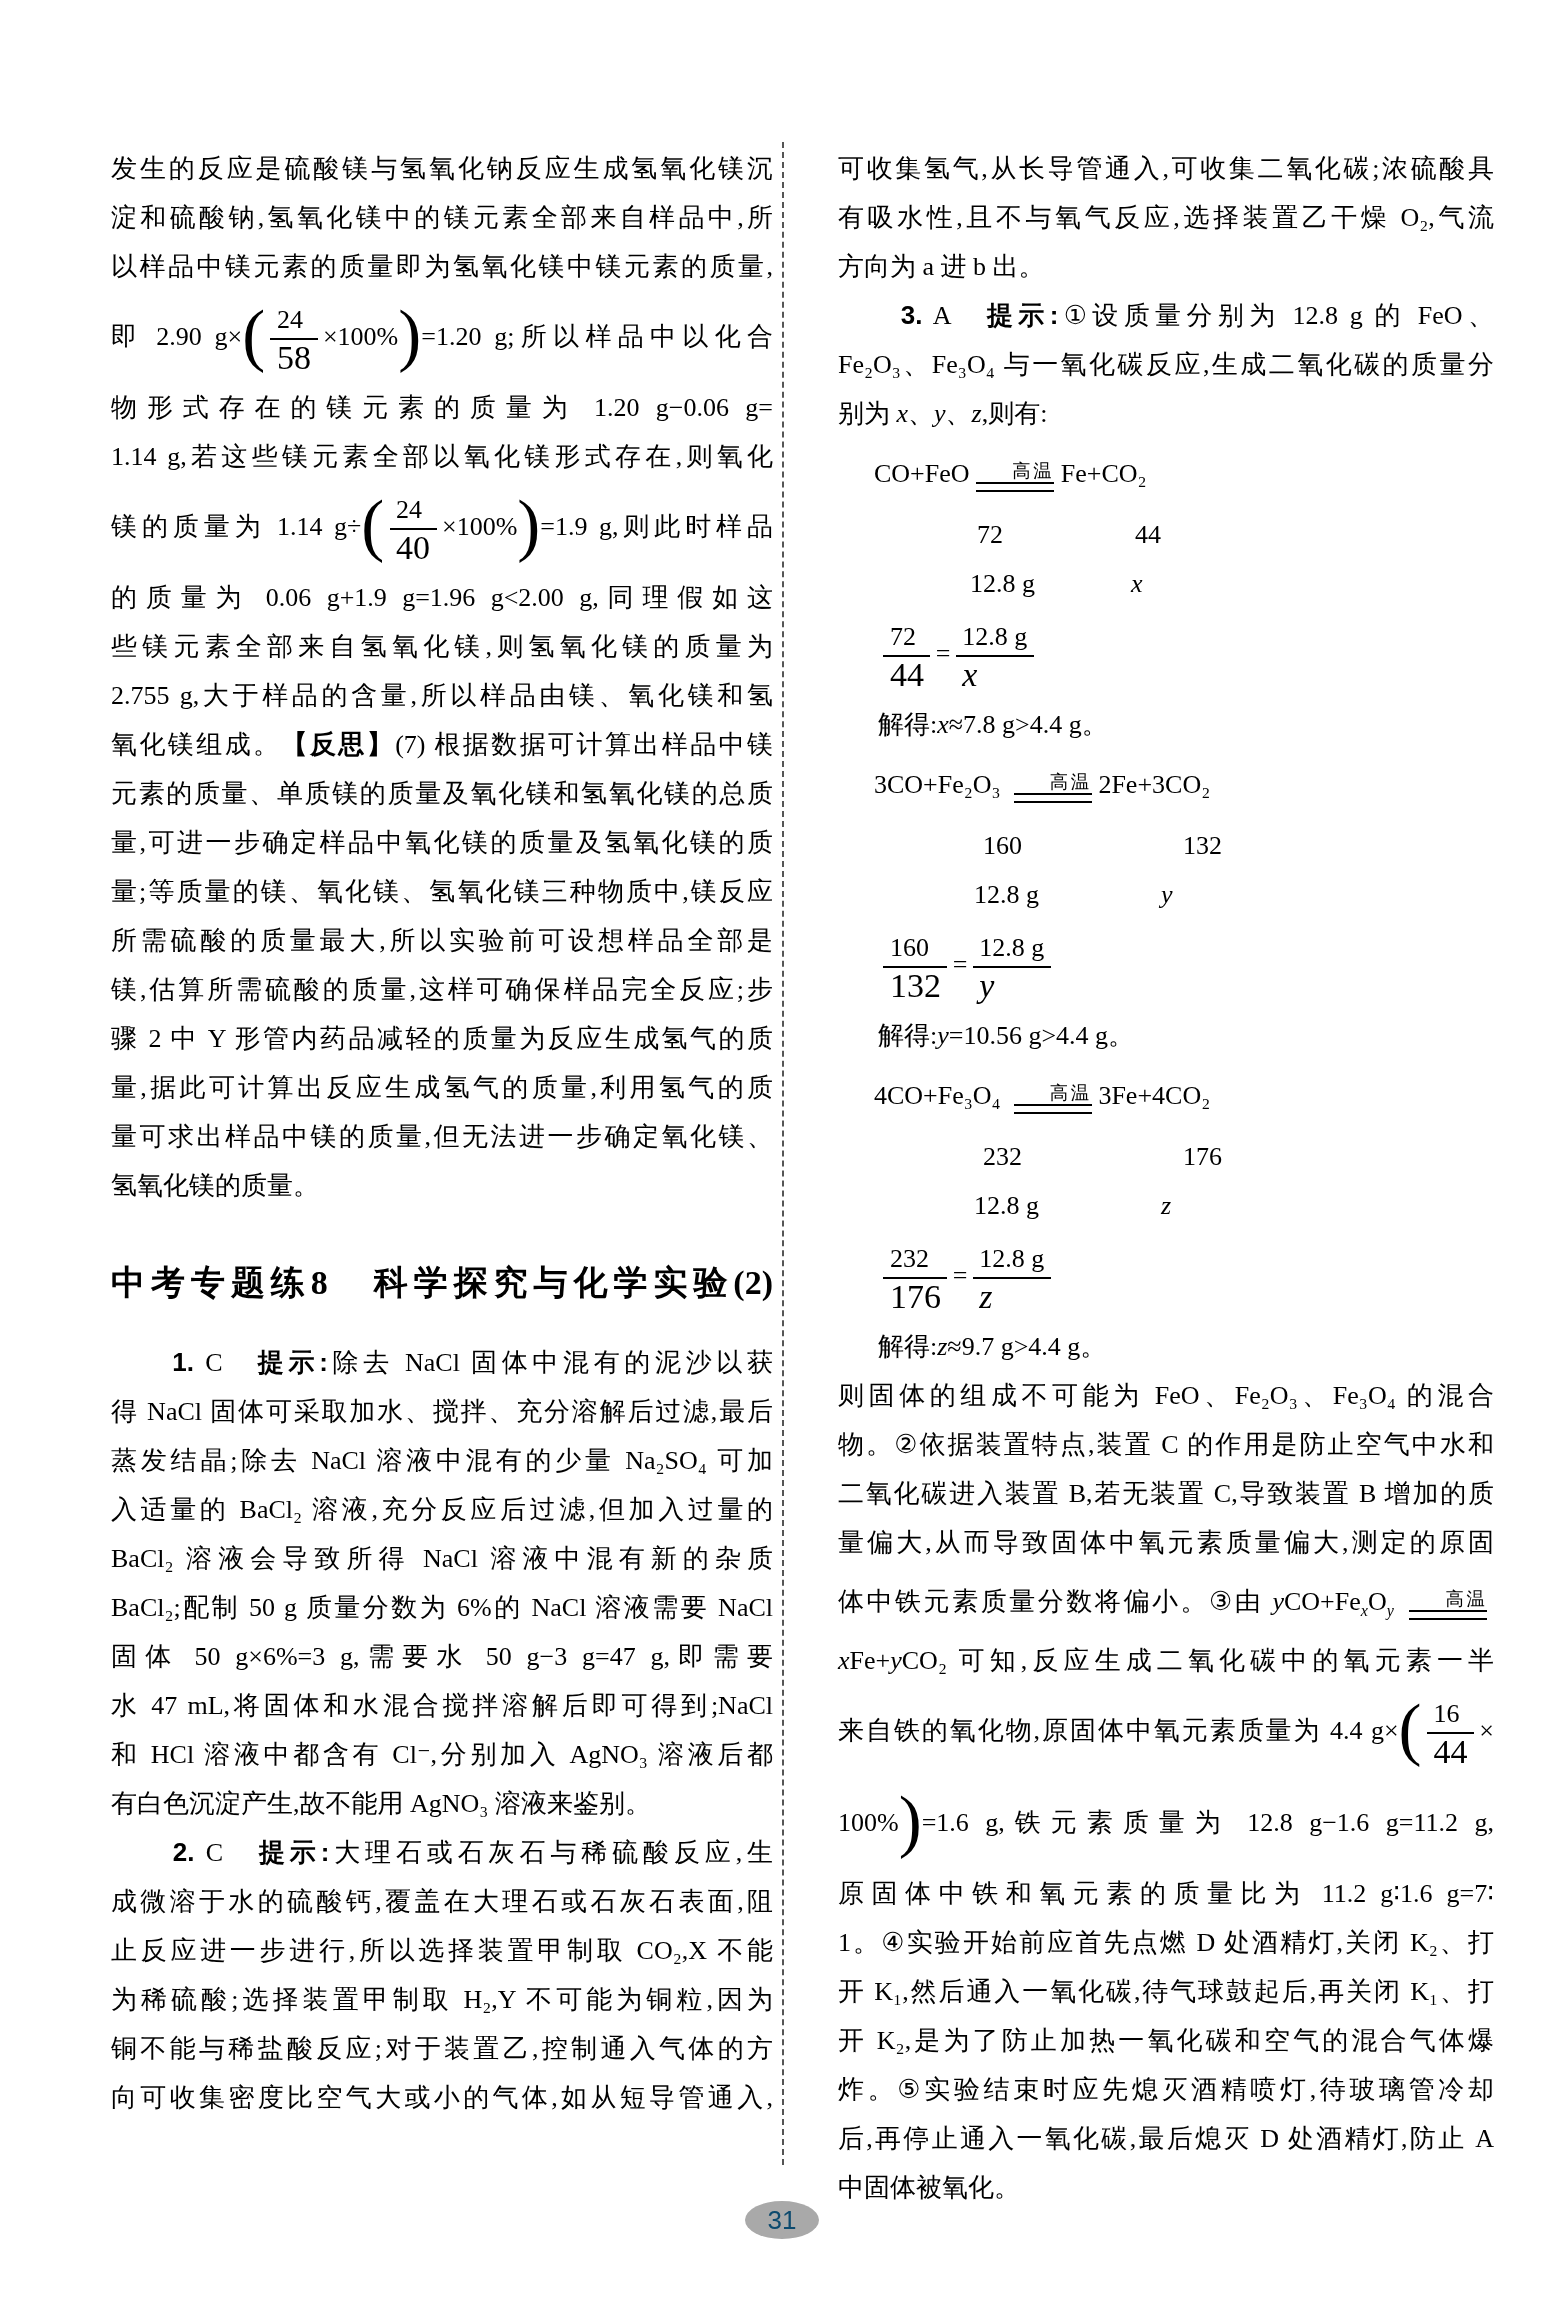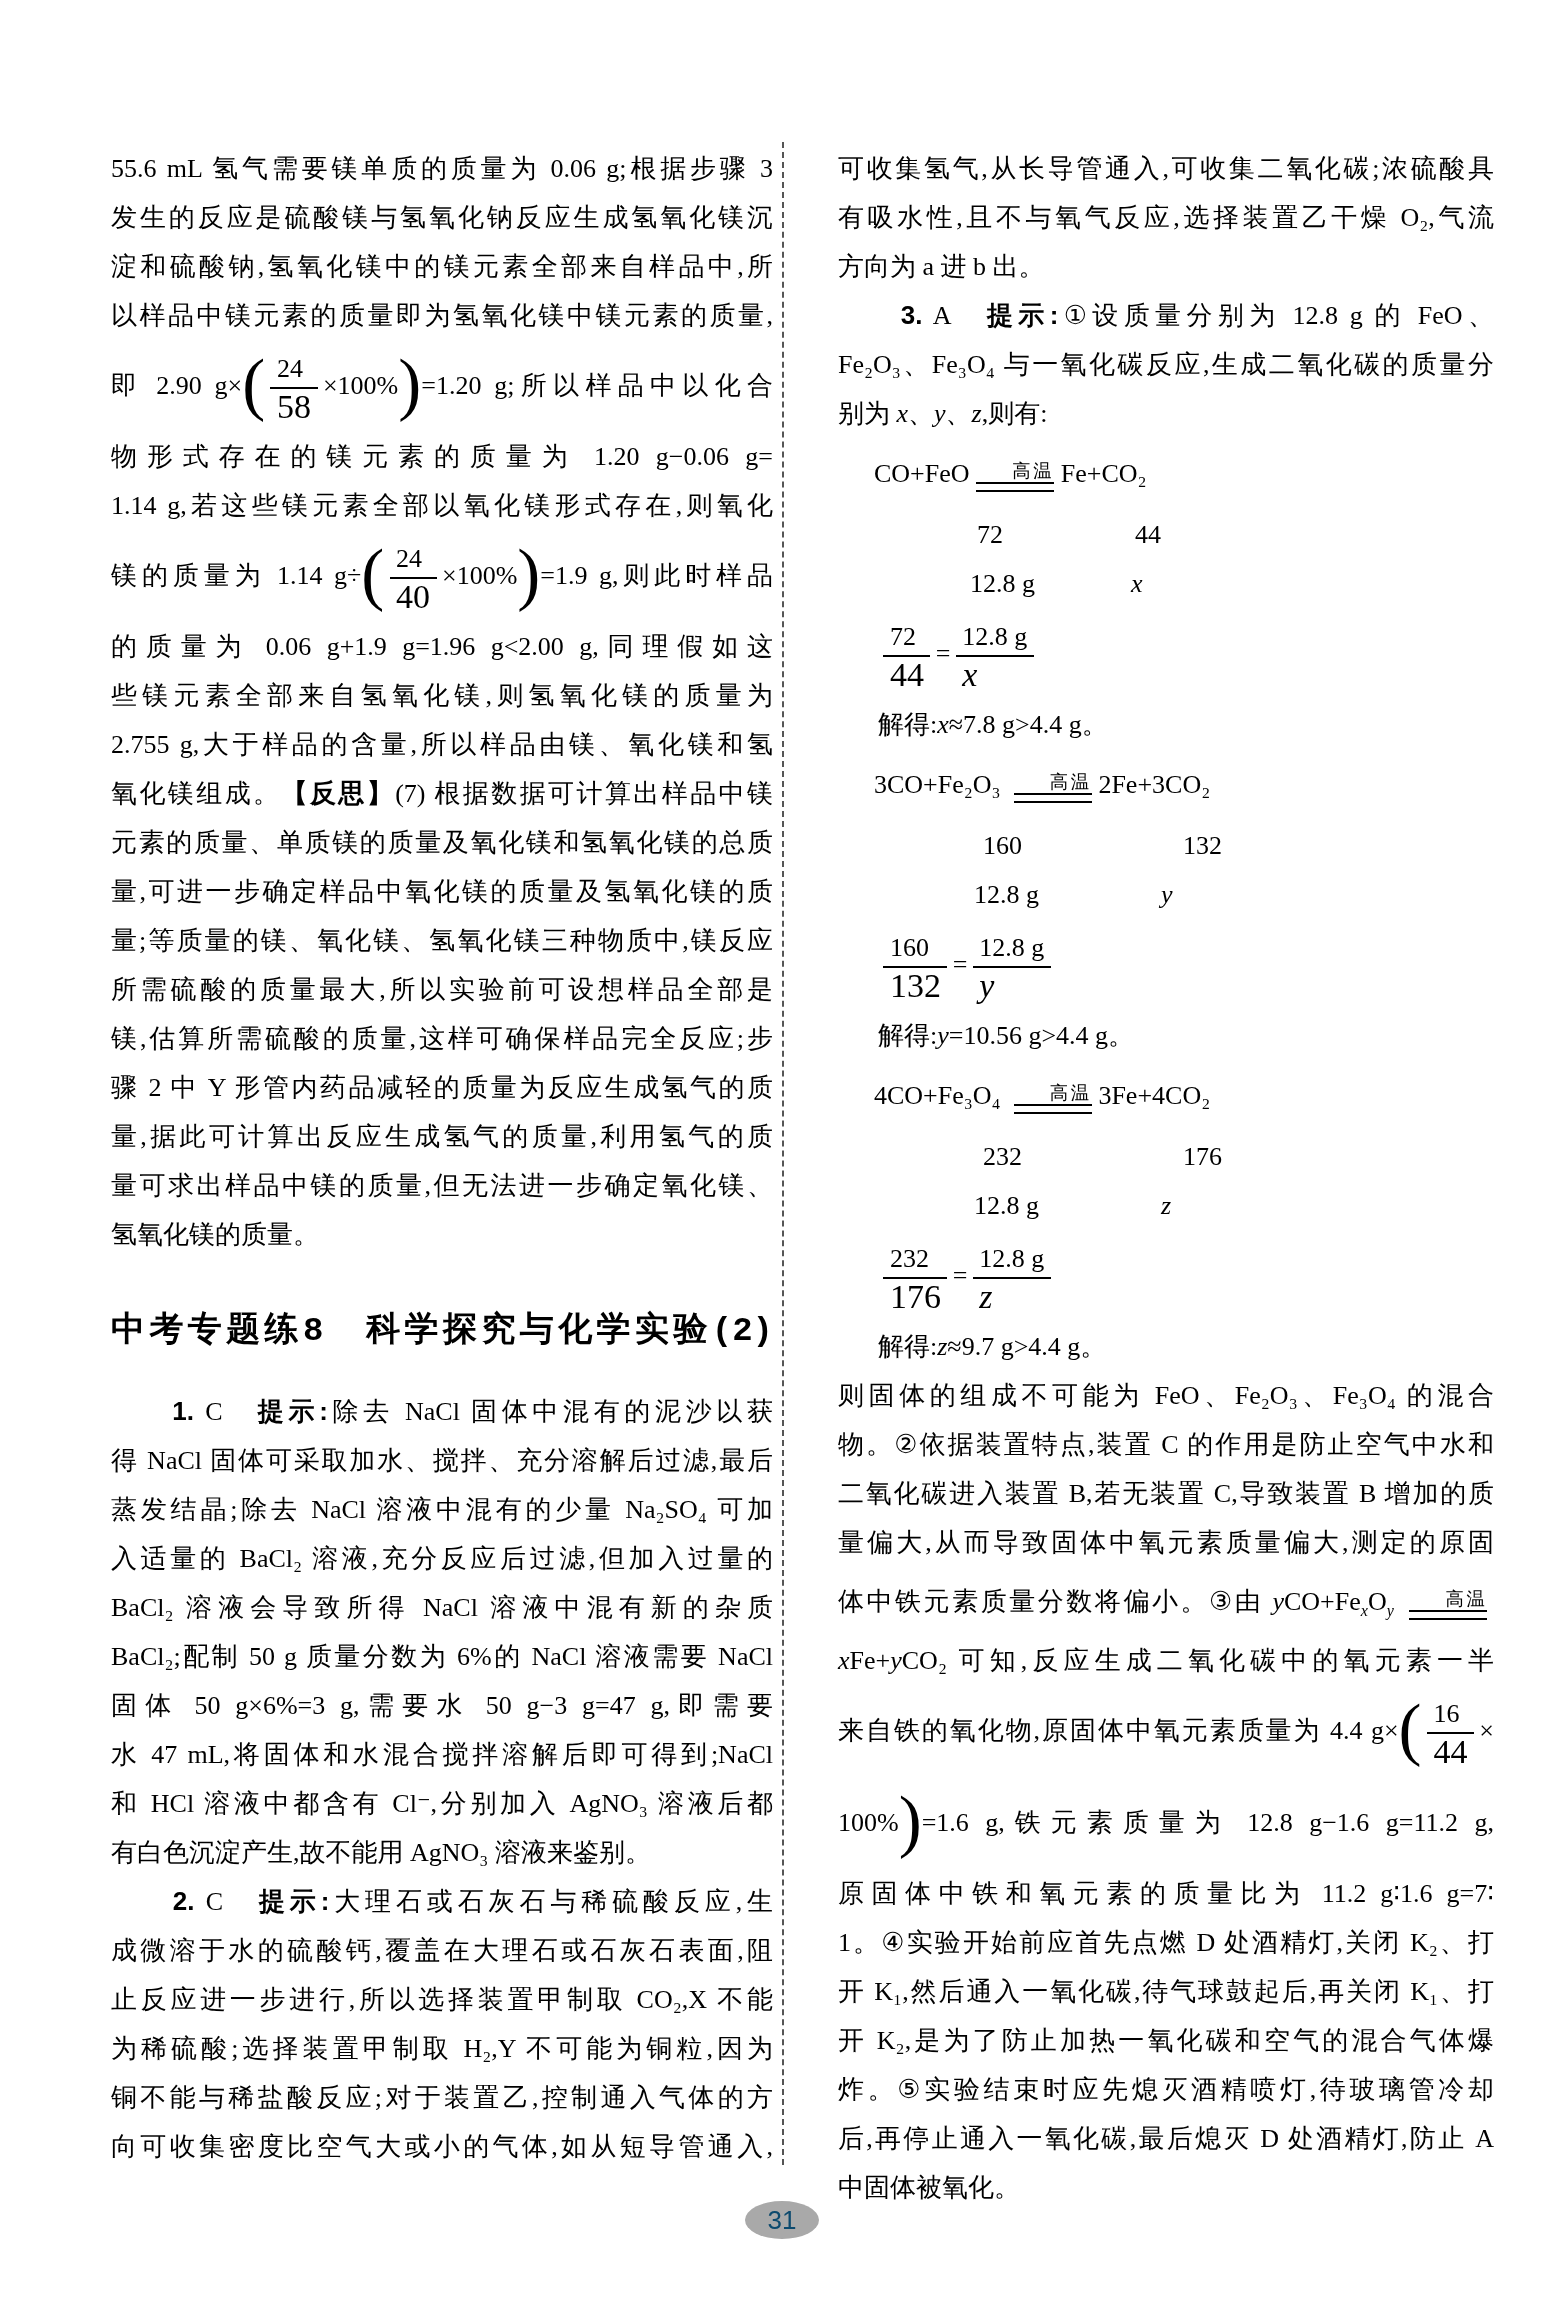--- a/index.html
+++ b/index.html
@@ -20,34 +20,33 @@
   sub.vsub{font-size:16px;font-style:italic;}
   .frac{display:inline-block;vertical-align:middle;text-align:right;margin:0 5.3px;}
   .frac .fn{display:block;border-bottom:2px solid #000;padding:0 6.6px 2px;line-height:32px;font-size:26px;}
   .frac .fd{display:block;padding:2px 6.6px 0;line-height:32px;font-size:34px;}
   .bp{font-size:69px;line-height:0;vertical-align:middle;position:relative;top:-4px;font-weight:300;}
   .eq2{display:inline-flex;flex-direction:column;align-items:flex-end;vertical-align:middle;margin:0 6.6px;}
   .eq2 .lbl{font-size:18.4px;line-height:22.4px;letter-spacing:2.6px;}
   .eq2 .dbl{width:78px;height:10px;border-top:2px solid #000;border-bottom:2px solid #000;box-sizing:border-box;}
   .gap{display:inline-block;height:0.7px;}
   .header{font-size:34px;height:63px;line-height:63px;margin:41px 0 24px;
-          font-family:Liberation Mono, monospace;font-weight:bold;
+          font-family:Liberation Serif, serif;font-weight:bold;
           text-align:justify;text-align-last:justify;}
   .para{margin:0;}
   .page-num{position:absolute;left:745px;top:2201px;width:74px;height:38px;border-radius:50%;
             background:#a9a9a9;text-align:center;line-height:38px;font-size:26px;
             font-family:"Liberation Sans","DejaVu Sans",sans-serif;color:#0c4a6e;}
 </style>
 </head>
 <body>
 
 <div class="page">
   <div class="col col-left">
       <div class="para">
-        <div class="line">55.6 mL 氢气需要镁单质的质量为 0.06 g;根据步骤 3</div>
         <div class="line">发生的反应是硫酸镁与氢氧化钠反应生成氢氧化镁沉</div>
         <div class="line">淀和硫酸钠,氢氧化镁中的镁元素全部来自样品中,所</div>
         <div class="line">以样品中镁元素的质量即为氢氧化镁中镁元素的质量,</div>
         <div class="line tall"><span>即 2.90 g×</span><span class="bp">(</span><span class="frac"><span class="fn">24</span><span class="fd">58</span></span><span>×100%</span><span class="bp">)</span><span>=1.20 g;所以样品中以化合</span></div>
         <div class="line">物形式存在的镁元素的质量为 1.20 g−0.06 g=</div>
         <div class="line">1.14 g,若这些镁元素全部以氧化镁形式存在,则氧化</div>
         <div class="line tall"><span>镁的质量为 1.14 g÷</span><span class="bp">(</span><span class="frac"><span class="fn">24</span><span class="fd">40</span></span><span>×100%</span><span class="bp">)</span><span>=1.9 g,则此时样品</span></div>
         <div class="line">的质量为 0.06 g+1.9 g=1.96 g&lt;2.00 g,同理假如这</div>
         <div class="line">些镁元素全部来自氢氧化镁,则氢氧化镁的质量为</div>
         <div class="line">2.755 g,大于样品的含量,所以样品由镁、氧化镁和氢</div>

